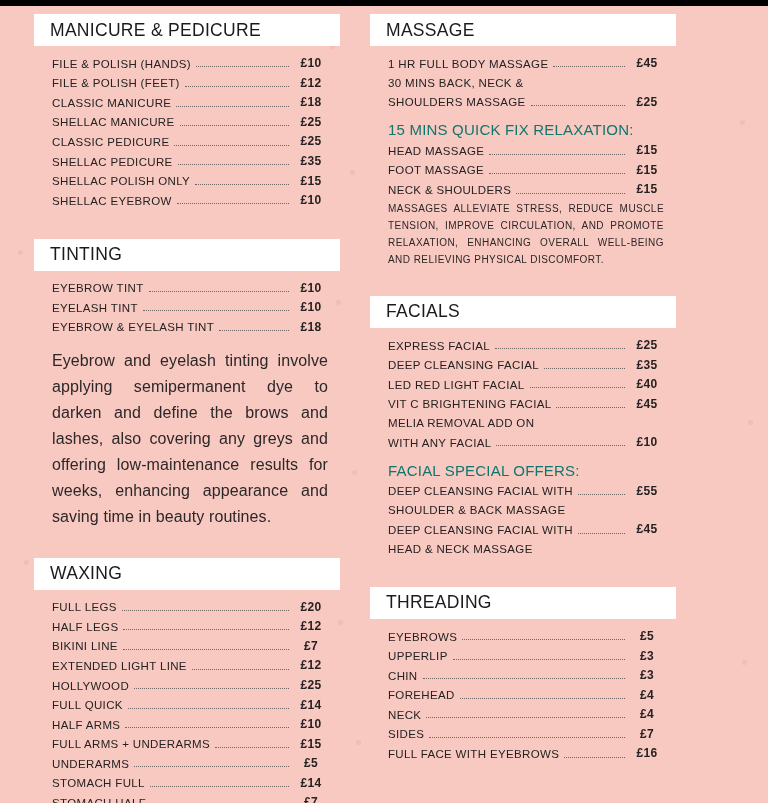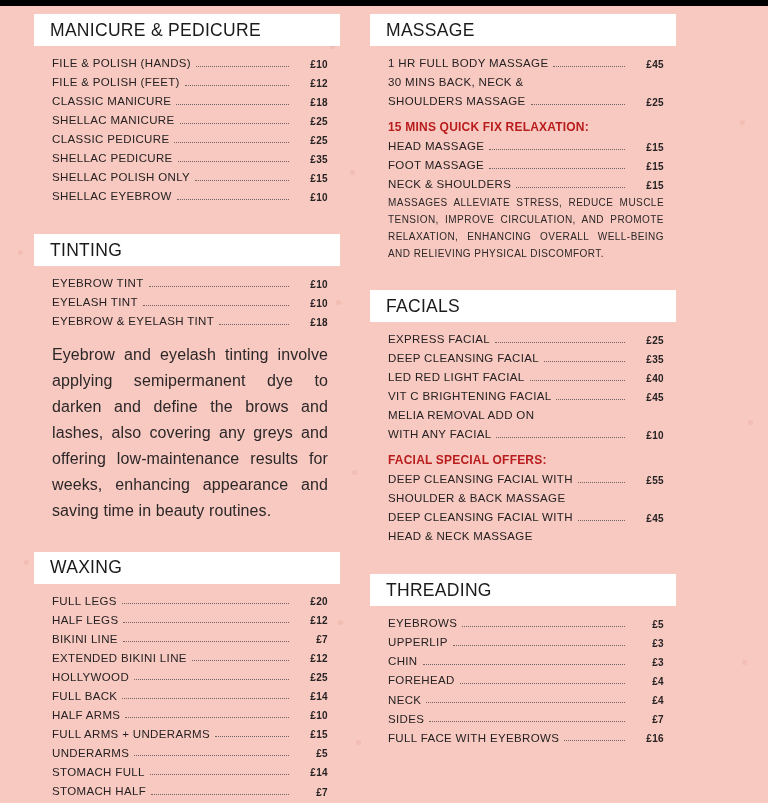--- a/index.html
+++ b/index.html
@@ -65,31 +65,31 @@
   .row .dots {
     flex: 1 1 auto;
     border-bottom: 1.5px dotted #6f6663;
     margin: 0 5px 3px 5px;
     min-width: 8px;
     height: 1px;
   }
   .row .pr {
     font-weight: bold;
     white-space: nowrap;
-    font-size: 10px;
+    font-size: 12px;
     min-width: 34px;
-    text-align: right;
+    text-align: center;
   }
 
   .subhead {
-    font-size: 12px;
-    font-weight: bold;
+    font-size: 15px;
+    font-weight: normal;
     letter-spacing: 0.2px;
     margin: 9px 0 3px 0;
-    color: #b91c1c;
+    color: #0f766e;
   }
   .para {
     font-size: 16px;
     line-height: 1.62;
     text-align: justify;
     letter-spacing: 0.1px;
     margin: 11px 0 0 0;
     color: #2c2728;
   }
   .para.caps {
@@ -214,31 +214,31 @@
             <span class="nm">HALF LEGS</span>
             <span class="dots"></span>
             <span class="pr">£12</span>
           </div>
           <div class="row">
             <span class="nm">BIKINI LINE</span>
             <span class="dots"></span>
             <span class="pr">£7</span>
           </div>
           <div class="row">
-            <span class="nm">EXTENDED BIKINI LINE</span>
+            <span class="nm">EXTENDED LIGHT LINE</span>
             <span class="dots"></span>
             <span class="pr">£12</span>
           </div>
           <div class="row">
             <span class="nm">HOLLYWOOD</span>
             <span class="dots"></span>
             <span class="pr">£25</span>
           </div>
           <div class="row">
-            <span class="nm">FULL BACK</span>
+            <span class="nm">FULL QUICK</span>
             <span class="dots"></span>
             <span class="pr">£14</span>
           </div>
           <div class="row">
             <span class="nm">HALF ARMS</span>
             <span class="dots"></span>
             <span class="pr">£10</span>
           </div>
           <div class="row">
             <span class="nm">FULL ARMS + UNDERARMS</span>

